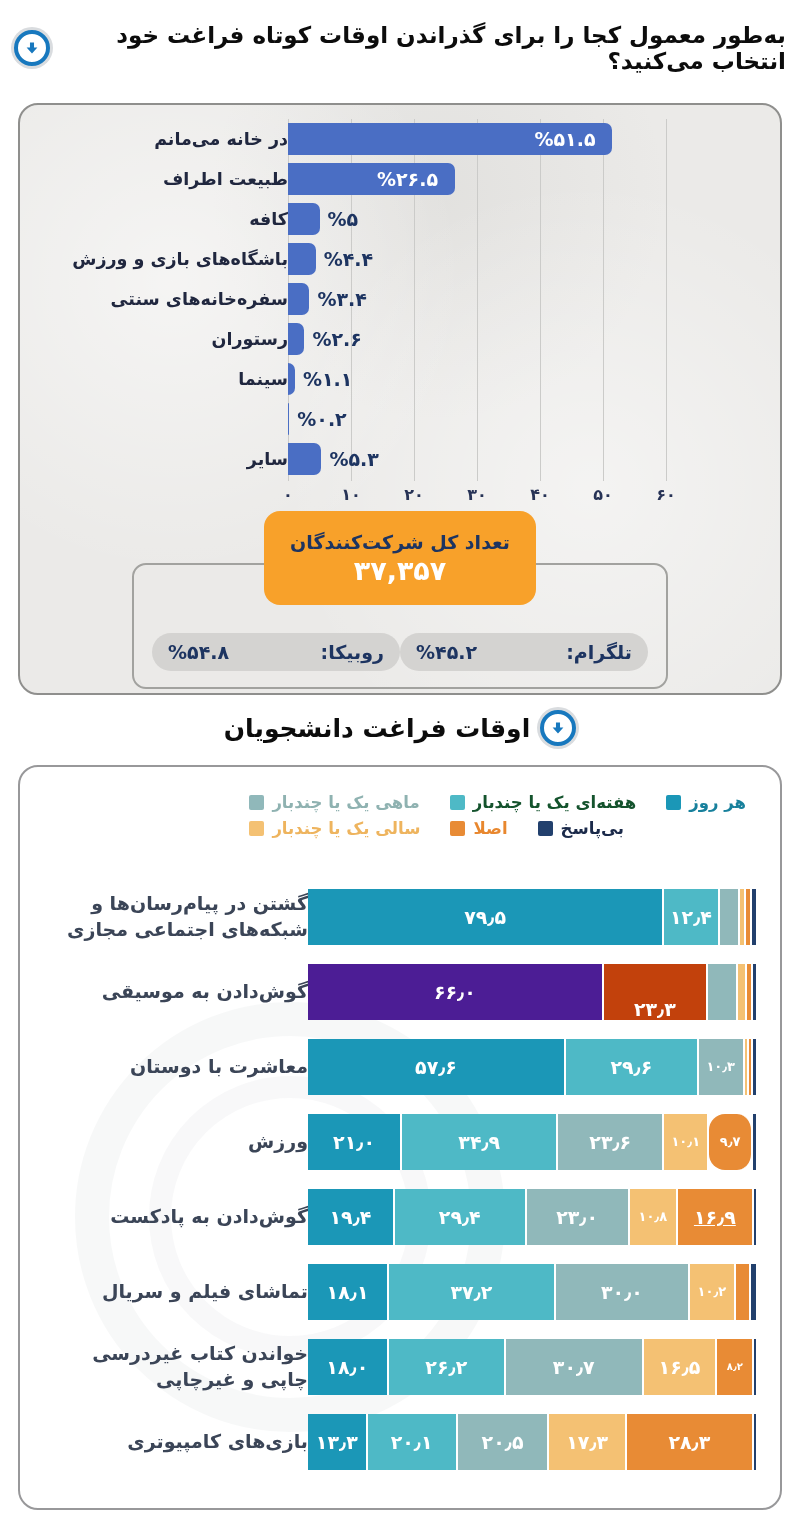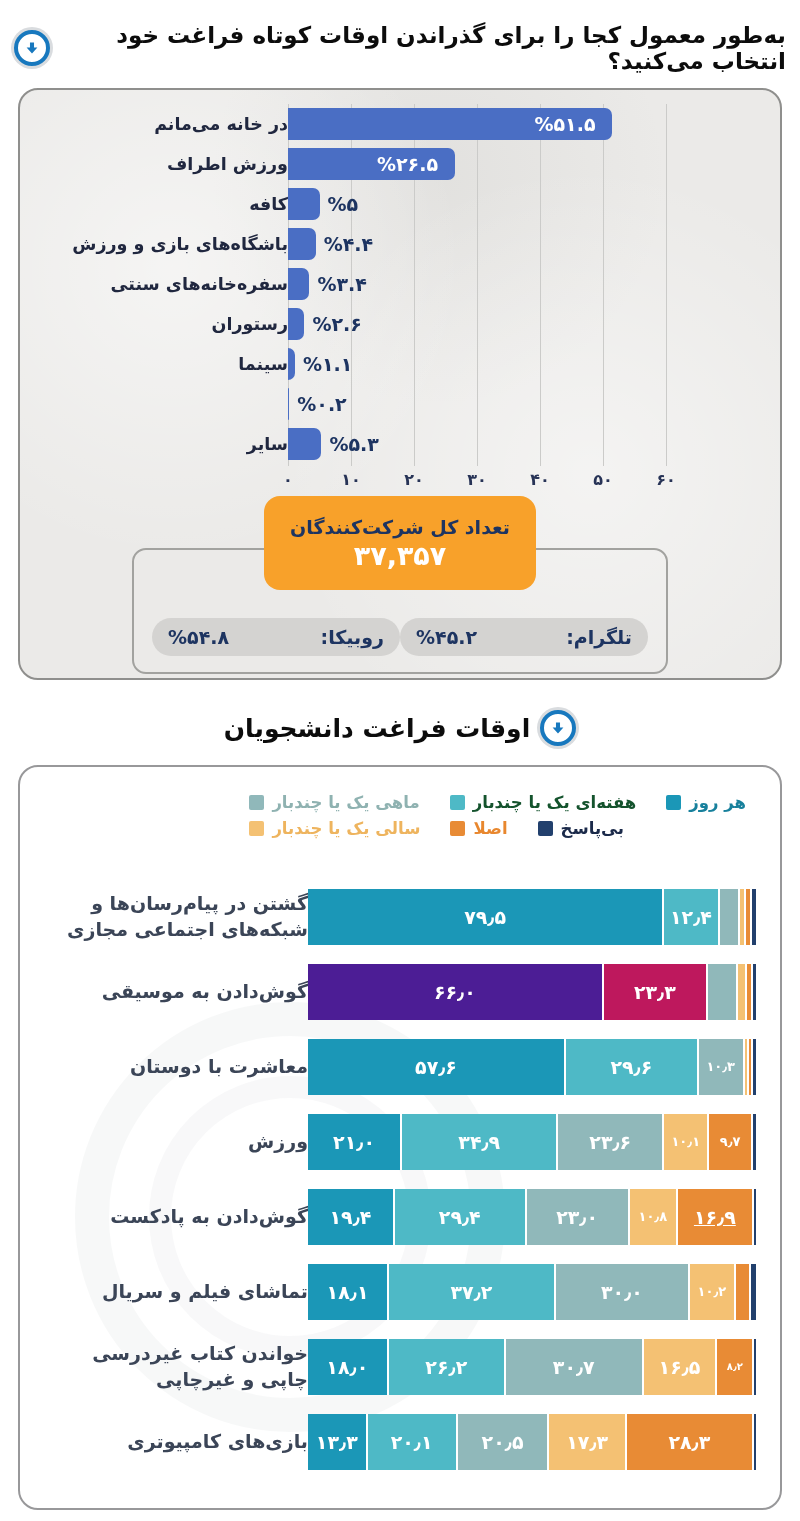--- a/index.html
+++ b/index.html
@@ -15,21 +15,21 @@
   .hdr2{position:absolute; top:702px; left:0; right:0; height:52px;
         display:flex; justify-content:center; align-items:center; gap:10px; direction:ltr;}
   .hdr2 .ttl{font-weight:bold; font-size:25px; color:#0c0c0c;}
 
   .dl-icon{width:36px; height:36px; border-radius:50%; background:#fff;
            border:4px solid #1778be; box-shadow:0 0 0 3px #d9dcdf;
            display:flex; align-items:center; justify-content:center;}
   .dl-icon svg{display:block;}
 
   
-  .panel1{position:absolute; top:88px; left:18px; width:764px; height:592px;
+  .panel1{position:absolute; top:103px; left:18px; width:764px; height:592px;
           background:#ebeae8;
           background-image:radial-gradient(circle at 20% 30%, rgba(255,255,255,.5), rgba(255,255,255,0) 40%),
                            radial-gradient(circle at 75% 65%, rgba(255,255,255,.45), rgba(255,255,255,0) 45%),
                            radial-gradient(circle at 55% 15%, rgba(160,160,155,.12), rgba(160,160,155,0) 35%);
           border:2px solid #8f8f8d; border-radius:20px; overflow:hidden;}
 
   .c1-body{position:absolute; top:14px; left:18px; right:16px; height:362px;}
   .c1-grid{position:absolute; top:0; width:1px; height:362px; background:#cbcbc9; z-index:0;}
   .c1-row{position:relative; display:flex; align-items:center; height:40px; direction:ltr; z-index:1;}
   .c1-label{width:250px; text-align:right; font-weight:bold; font-size:17.5px; color:#20273f; padding-left:6px;}
@@ -110,21 +110,21 @@
       </div>
     <div id="c1-rows">
         <div class="c1-row">
           <div class="c1-label">در خانه می‌مانم</div>
           <div class="c1-plot">
             <div class="c1-bar" style="width: 324.45px; background: rgb(74, 110, 196);"></div>
             <div class="c1-val-in" style="left: 246.45px;">%۵۱.۵</div>
           </div>
         </div>
         <div class="c1-row">
-          <div class="c1-label">ورزش اطراف</div>
+          <div class="c1-label">طبیعت اطراف</div>
           <div class="c1-plot">
             <div class="c1-bar" style="width: 166.95px; background: rgb(74, 110, 196);"></div>
             <div class="c1-val-in" style="left: 88.95px;">%۲۶.۵</div>
           </div>
         </div>
         <div class="c1-row">
           <div class="c1-label">کافه</div>
           <div class="c1-plot">
             <div class="c1-bar" style="width: 31.5px; background: rgb(74, 110, 196);"></div>
             <div class="c1-val-out" style="left: 39.5px;">%۵</div>
@@ -261,21 +261,21 @@
           <div class="c2-seg" style="width: 1.4%; background: rgb(232, 139, 53);"></div>
           <div class="c2-seg" style="width: 0.9%; background: rgb(34, 64, 109);"></div>
         </div>
       </div>
       <div class="c2-row">
         <div class="c2-label">گوش‌دادن به موسیقی</div>
         <div class="c2-bar">
           <div class="c2-seg" style="width: 66%; background: #4c1d95;">
             <span style="font-size: 19px;">۶۶٫۰</span>
           </div>
-          <div class="c2-seg" style="width: 23.3%; background: #be185d;">
+          <div class="c2-seg" style="width: 23.3%; background: #c2410c; align-items: flex-end;">
             <span style="font-size: 19px;">۲۳٫۳</span>
           </div>
           <div class="c2-seg" style="width: 6.6%; background: rgb(144, 184, 186);"></div>
           <div class="c2-seg" style="width: 2%; background: rgb(244, 193, 115);"></div>
           <div class="c2-seg" style="width: 1.4%; background: rgb(232, 139, 53);"></div>
           <div class="c2-seg" style="width: 0.7%; background: rgb(34, 64, 109);"></div>
         </div>
       </div>
       <div class="c2-row">
         <div class="c2-label">معاشرت با دوستان</div>
@@ -302,21 +302,21 @@
           </div>
           <div class="c2-seg" style="width: 34.9%; background: rgb(78, 185, 198);">
             <span style="font-size: 19px;">۳۴٫۹</span>
           </div>
           <div class="c2-seg" style="width: 23.6%; background: rgb(144, 184, 186);">
             <span style="font-size: 19px;">۲۳٫۶</span>
           </div>
           <div class="c2-seg" style="width: 10.1%; background: rgb(244, 193, 115);">
             <span style="font-size: 13px;">۱۰٫۱</span>
           </div>
-          <div class="c2-seg" style="width: 9.7%; background: rgb(232, 139, 53);">
+          <div class="c2-seg" style="width: 9.7%; background: rgb(232, 139, 53); border-radius: 16px;">
             <span style="font-size: 13px;">۹٫۷</span>
           </div>
           <div class="c2-seg" style="width: 0.7%; background: rgb(34, 64, 109);"></div>
         </div>
       </div>
       <div class="c2-row">
         <div class="c2-label">گوش‌دادن به پادکست</div>
         <div class="c2-bar">
           <div class="c2-seg" style="width: 19.4%; background: rgb(27, 151, 183);">
             <span style="font-size: 19px;">۱۹٫۴</span>

